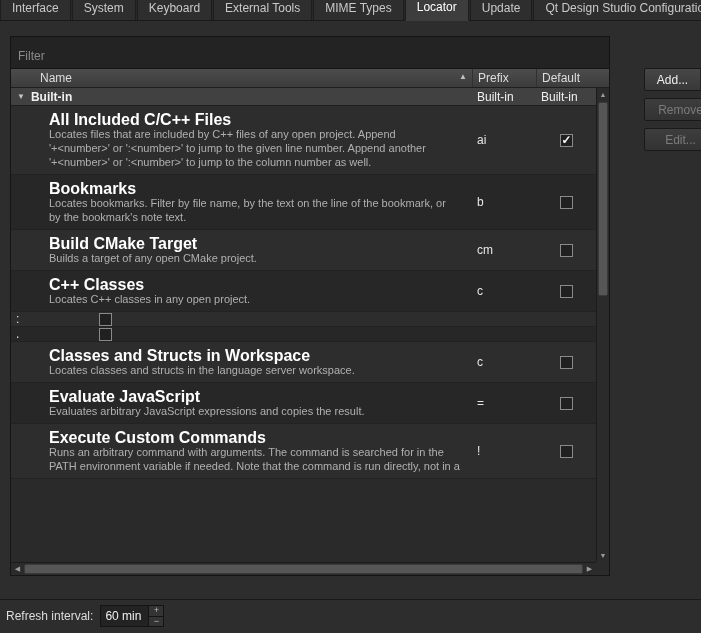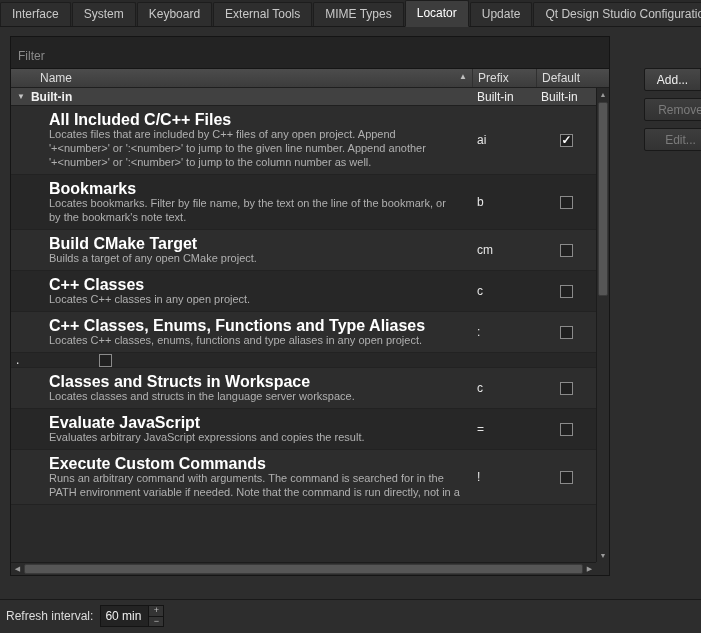--- a/index.html
+++ b/index.html
@@ -1,20 +1,20 @@
 <!DOCTYPE html>
 <html><head>
 <meta charset="utf-8">
 <style>
   html,body{margin:0;padding:0;background:#2d2d2d;}
   *{box-sizing:border-box;font-family:"Liberation Sans",sans-serif;}
   #app{position:relative;width:701px;height:633px;background:#2d2d2d;overflow:hidden;color:#e0e0e0;}
 
   
-  .tabbar{position:absolute;left:0;top:0;right:0;height:27px;display:flex;align-items:flex-end;border-bottom:1px solid #191919;background:#292929;}
+  .tabbar{position:absolute;left:0;top:0;right:0;height:21px;display:flex;align-items:flex-end;border-bottom:1px solid #191919;background:#292929;}
   .tab{height:24px;line-height:22px;padding:0 11px;font-size:12px;color:#c9c9c9;background:#2e2e2e;border:1px solid #1d1d1d;border-bottom:none;margin-right:1px;border-radius:2px 2px 0 0;white-space:nowrap;cursor:default;}
   .tab.active{height:27px;line-height:25px;background:#3d3d3d;color:#ffffff;margin-bottom:-1px;border-bottom:1px solid #3d3d3d;}
 
   
   .filter{position:absolute;left:10px;top:36px;width:600px;height:40px;background:#232323;border:1px solid #141414;color:#dddddd;font-size:12px;padding:0 7px;outline:none;}
   .filter::placeholder{color:#8b8b8b;}
 
   
   .table{position:absolute;left:10px;top:68px;width:600px;height:508px;border:1px solid #151515;background:#2a2a2a;overflow:hidden;}
   .thead{position:absolute;left:0;top:0;right:0;height:19px;display:flex;background:linear-gradient(#4c4c4c,#3c3c3c);border-bottom:1px solid #1f1f1f;font-size:12px;color:#dddddd;}
@@ -151,24 +151,20 @@
             <div class="row-title">C++ Classes</div>
             <div class="row-desc">Locates C++ classes in any open project.</div>
           </div>
           <div class="cell-prefix">c</div>
           <div class="cell-default">
               <span class="checkbox" data-checked="false"></span>
             </div>
         </div>
 
         <div class="row">
-          <div class="cell-name">
-            <div class="row-title">C++ Classes, Enums, Functions and Type Aliases</div>
-            <div class="row-desc">Locates C++ classes, enums, functions and type aliases in any open project.</div>
-          </div>
           <div class="cell-prefix">:</div>
           <div class="cell-default">
               <span class="checkbox" data-checked="false"></span>
             </div>
         </div>
 
 
         <div class="row">
           <div class="cell-prefix">.</div>
           <div class="cell-default">

